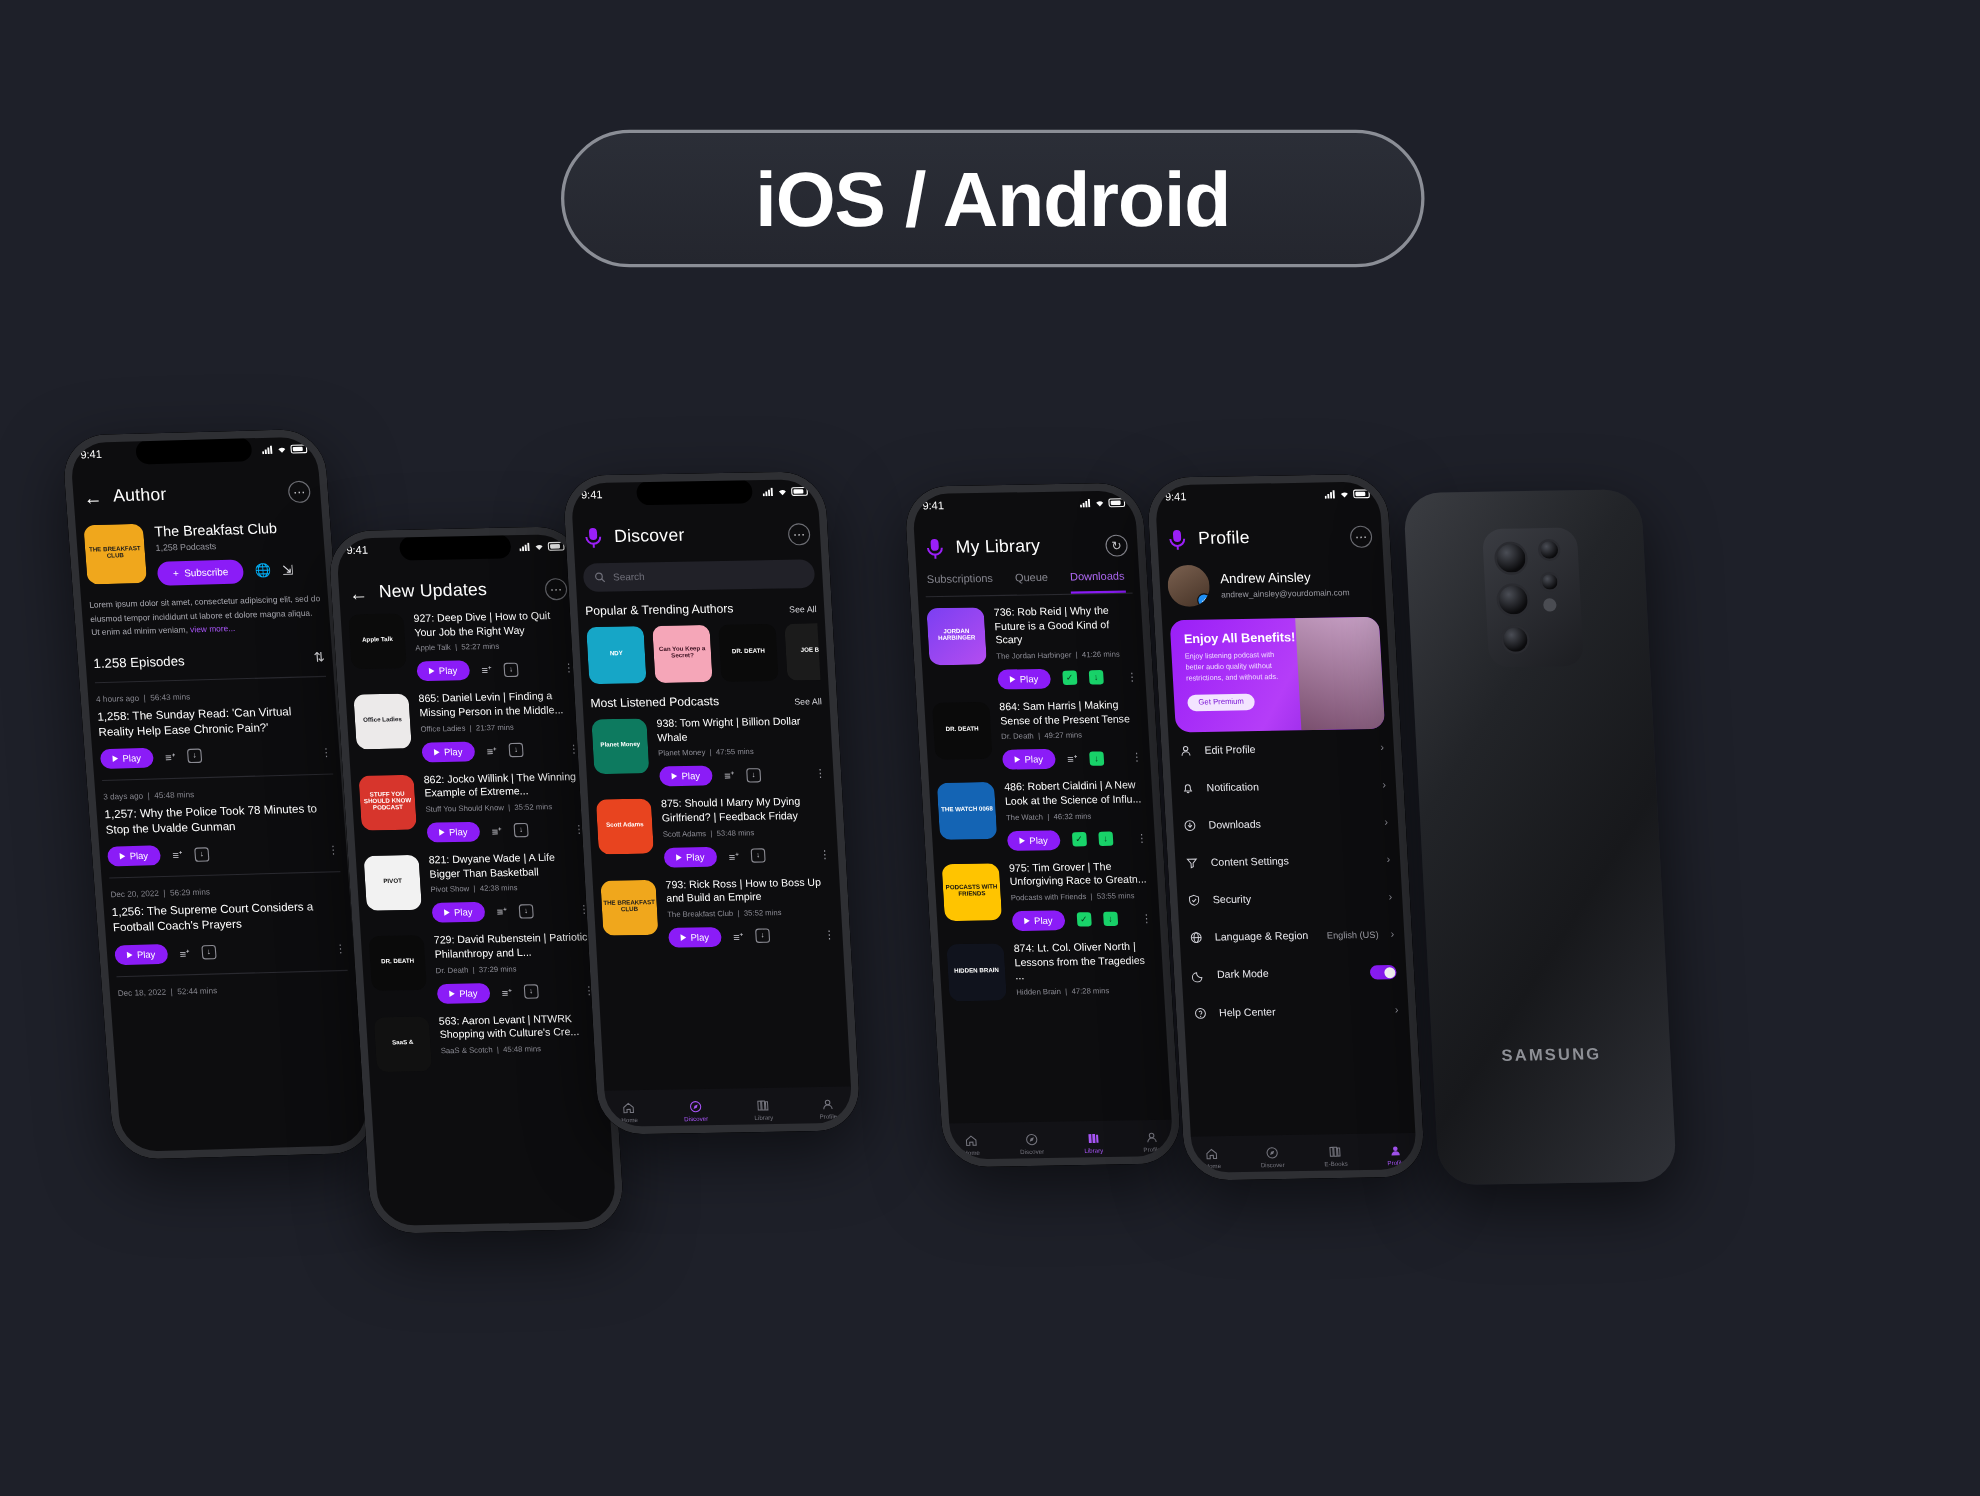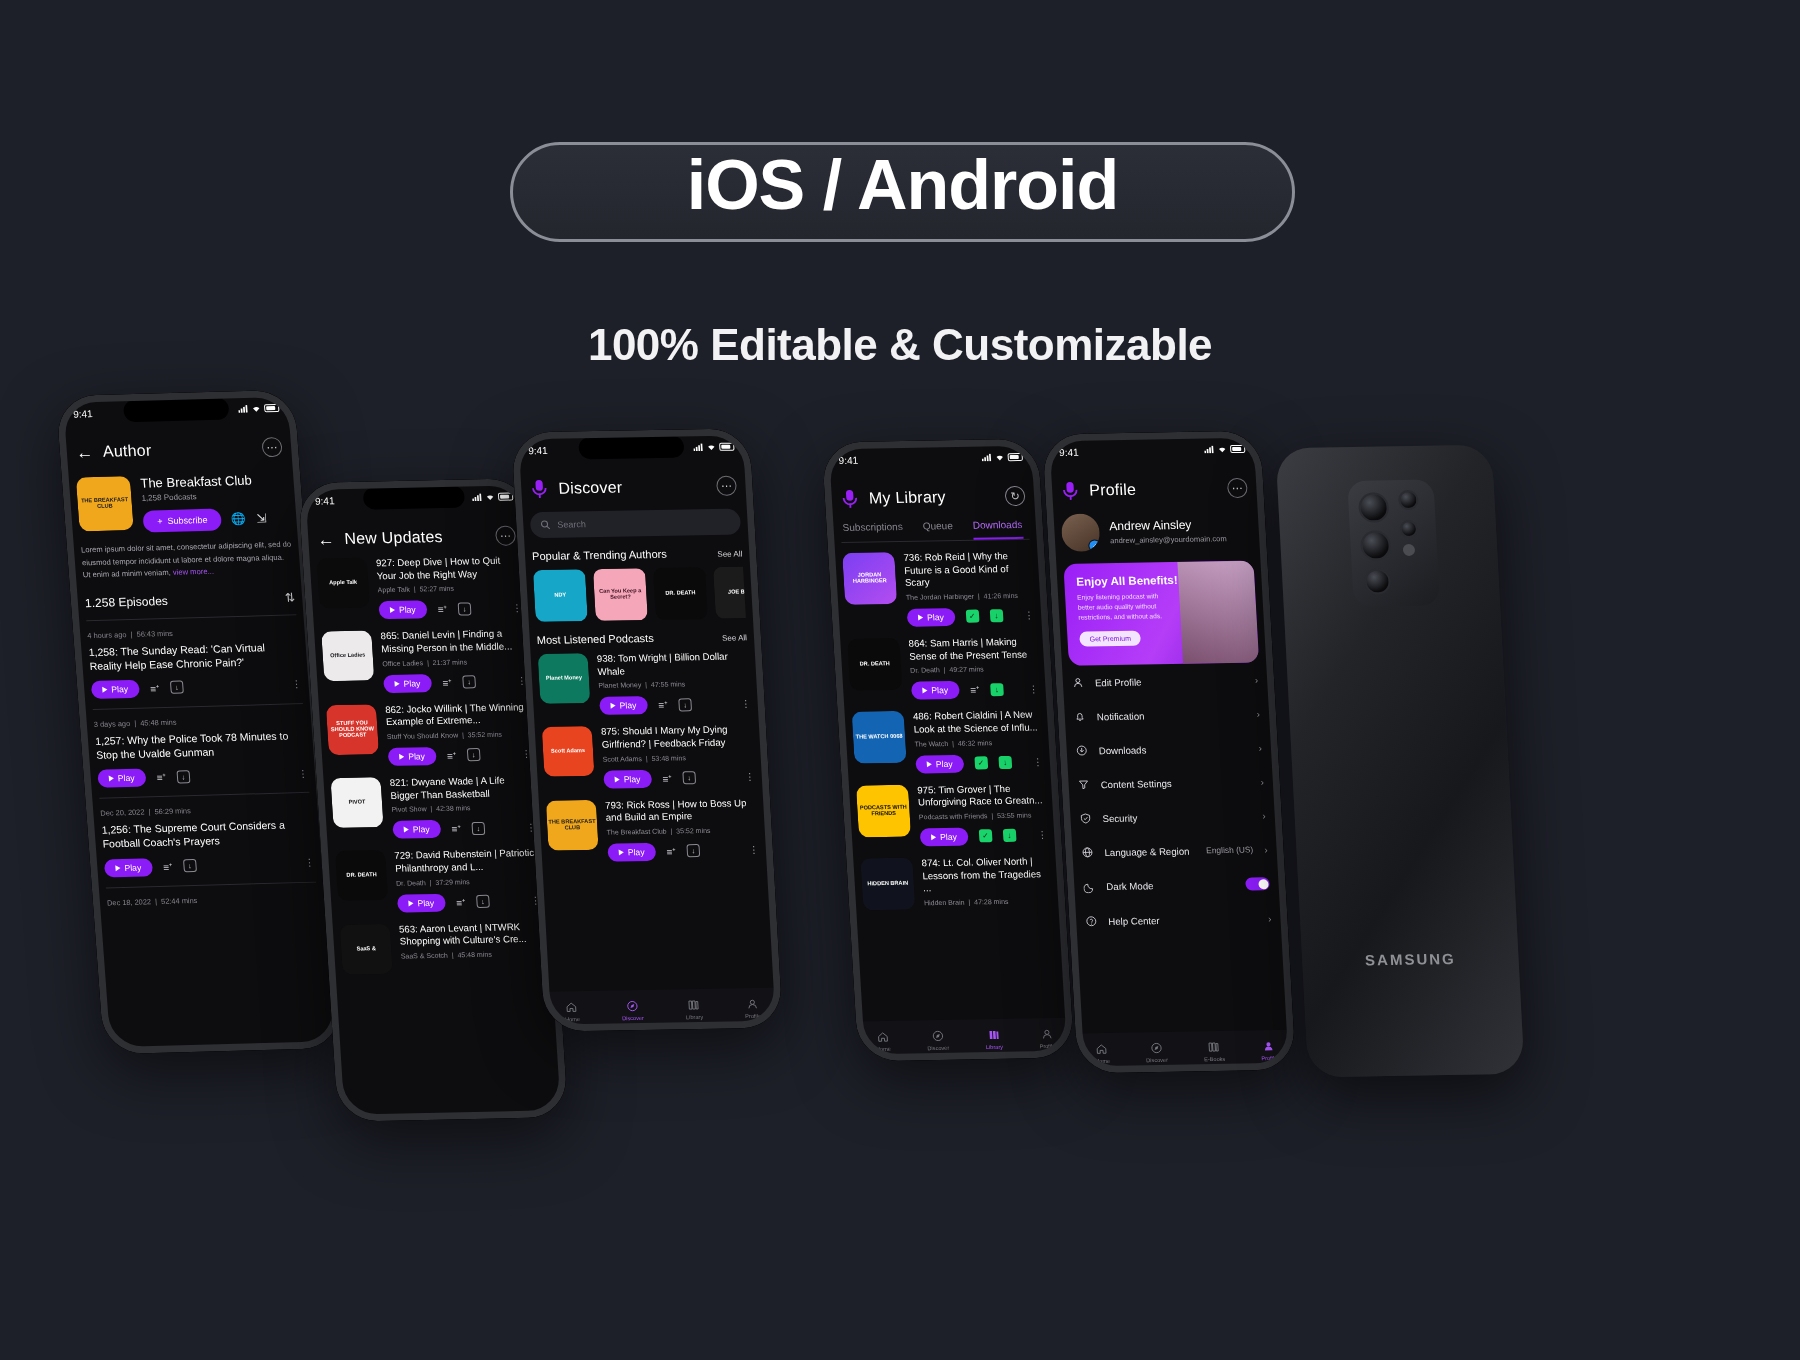--- a/index.html
+++ b/index.html
@@ -3,24 +3,24 @@
 <meta charset="utf-8">
 <style>
   * { margin:0; padding:0; box-sizing:border-box; }
   html,body { width:1800px; height:1360px; background:#1e2029; overflow:hidden;
     font-family:"Liberation Sans", sans-serif; }
 
   .stage { position:relative; width:1800px; height:1360px; background:#1e2029; }
 
   
   .badge {
-    position:absolute; left:510px; top:118px; width:785px; height:100px;
+    position:absolute; left:510px; top:118px; width:785px; height:125px;
     border:3px solid #8b8e96; border-radius:63px;
     background:linear-gradient(180deg,#2b2e37 0%, #24262e 100%);
-    display:flex; align-items:flex-start; justify-content:center;margin-top:24px;
+    display:flex; align-items:center; justify-content:center;
   }
   .badge-text { color:#fff; font-size:70px; font-weight:bold; letter-spacing:-1px; }
   .subtitle {
     position:absolute; left:0; top:320px; width:1800px; text-align:center;
     color:#f2f2f4; font-size:44px; font-weight:bold; letter-spacing:-0.5px;
   }
 
   
   .phone { position:absolute; border-radius:40px; overflow:hidden;
     background:#000; box-shadow:0 20px 60px rgba(0,0,0,.55); }
@@ -164,21 +164,20 @@
   .tiny { font-size:5.6px; }
 </style>
 </head>
 <body>
 
 <div class="stage">
 
   <div class="badge">
     <span class="badge-text">iOS / Android</span>
   </div>
-  <div class="subtitle">100% Editable &amp; Customizable</div>
 
   <div class="phone" style="left:80px; top:392px; width:238px; height:660px; transform:rotate(-4.2deg) skewY(2.6deg);">
     <div class="screen">
       <div class="notch"></div>
       <div class="status">
         <span class="time">9:41</span>
         <span class="icons">
           <svg class="sig" viewBox="0 0 12 9">
               <rect x="0" y="6" width="2" height="3" fill="#fff"></rect>
               <rect x="3" y="4" width="2" height="5" fill="#fff"></rect>

